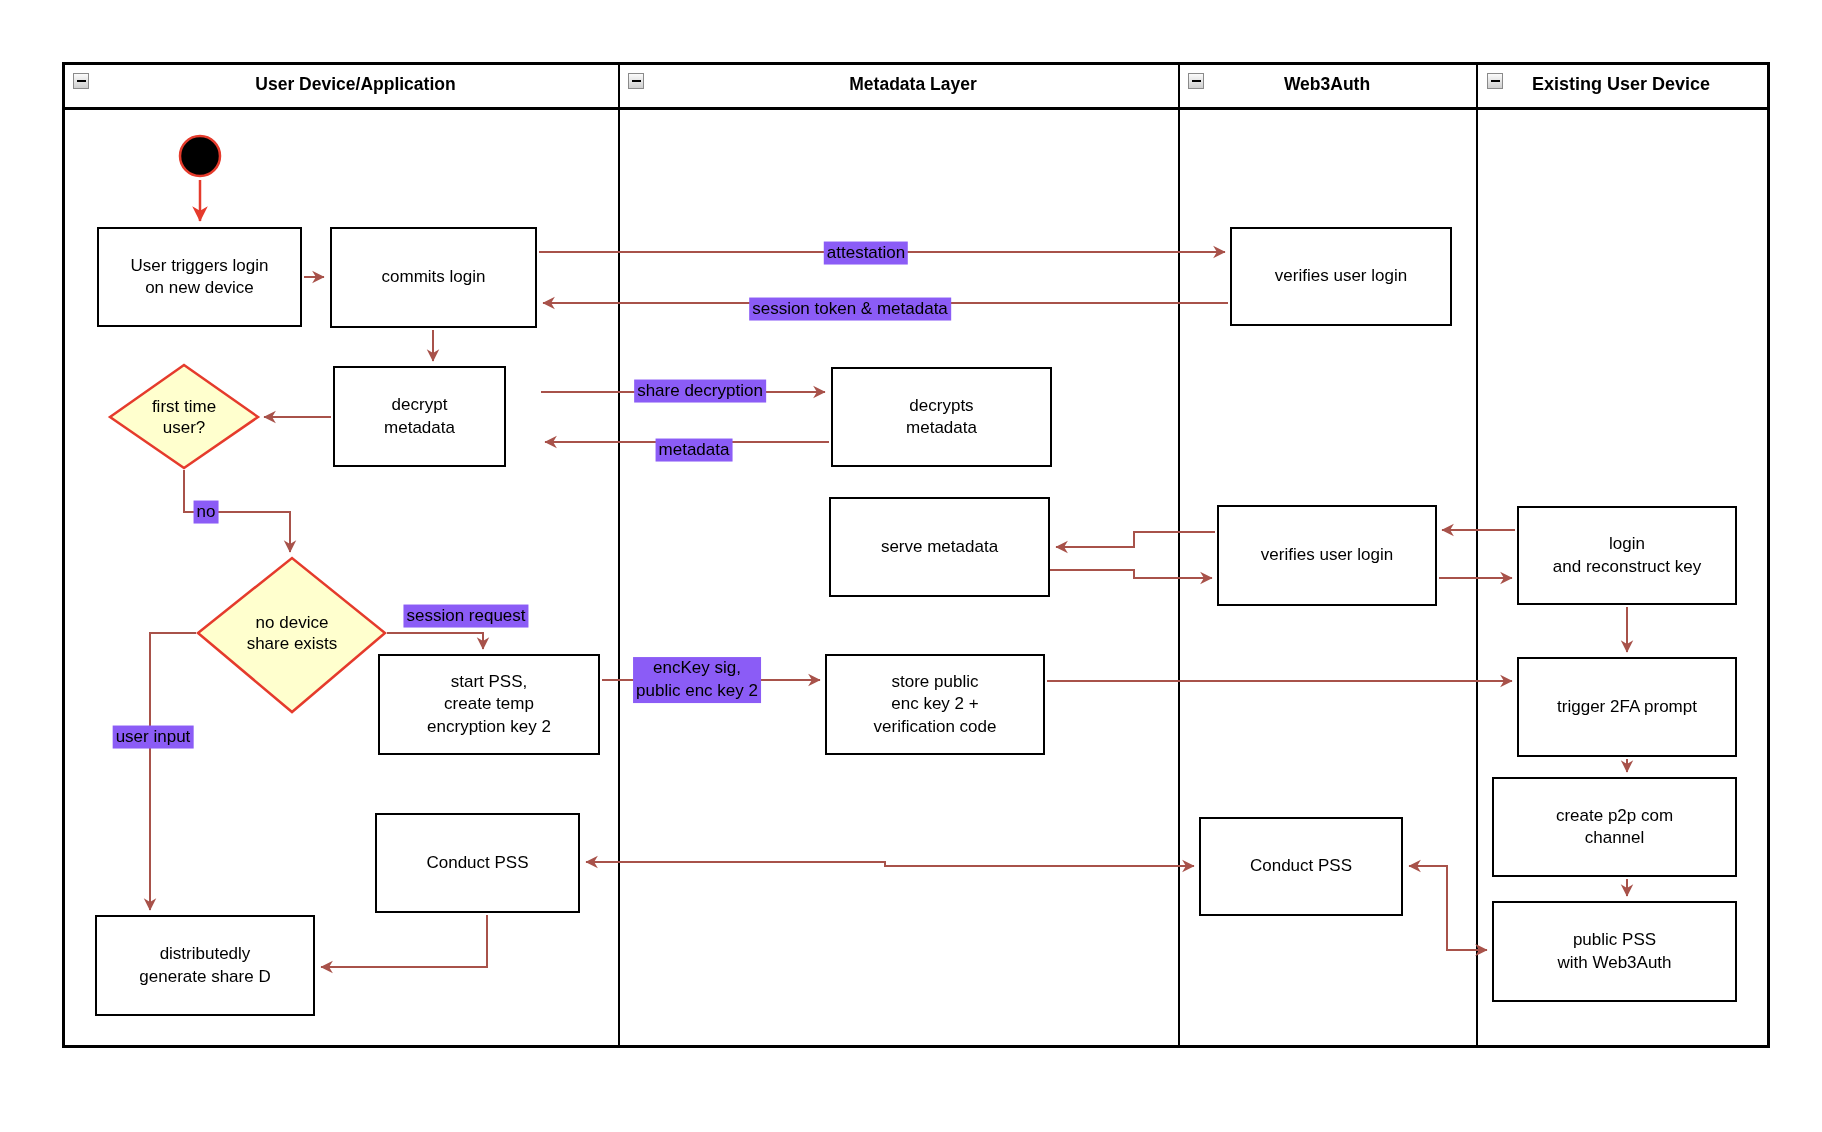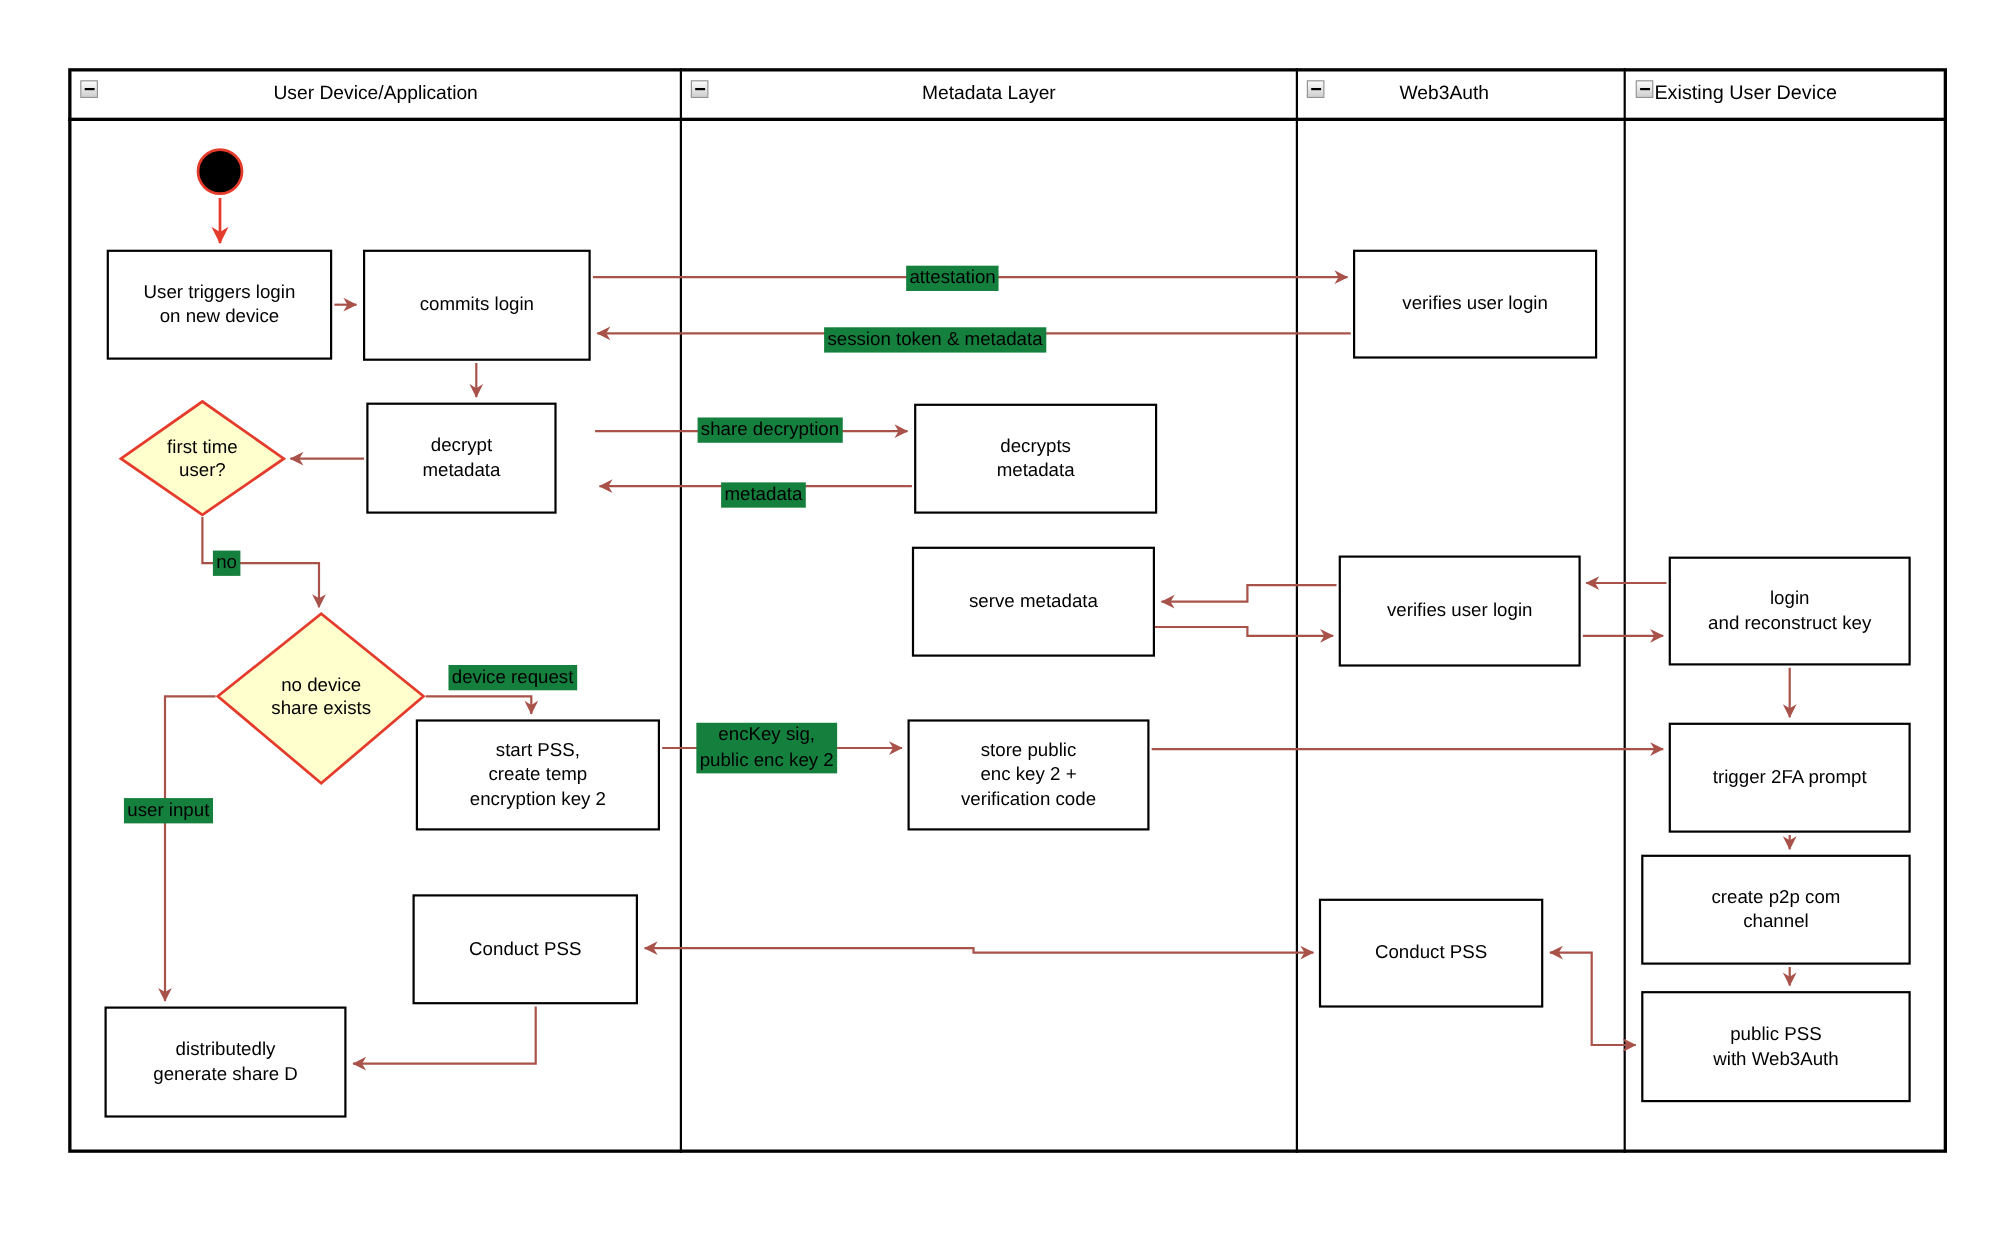--- a/index.html
+++ b/index.html
@@ -4,33 +4,33 @@
 <style>
   html,body{margin:0;padding:0;background:#ffffff;}
   #canvas{position:relative;width:1822px;height:1132px;background:#ffffff;
           font-family:"Liberation Sans", sans-serif;color:#000;overflow:hidden;}
   
   .frame{position:absolute;left:62px;top:62px;width:1708px;height:986px;
          border:3px solid #000;box-sizing:border-box;background:#fff;}
   .lane-div{position:absolute;top:62px;height:986px;width:2px;background:#000;}
   .header-line{position:absolute;left:62px;top:107px;width:1708px;height:3px;background:#000;}
   .lane-header{position:absolute;top:62px;height:45px;display:flex;align-items:center;}
-  .lane-title{font-weight:normal;font-size:17.5px;white-space:nowrap;}
+  .lane-title{font-weight:bold;font-size:17.5px;white-space:nowrap;margin-left:28px;}
   .collapse-btn{position:absolute;width:16px;height:16px;box-sizing:border-box;
       border:1px solid #8a8a8a;background:linear-gradient(#fbfbfb,#cfcfcf);
       display:flex;align-items:center;justify-content:center;}
   .collapse-btn::after{content:"";width:9px;height:2.5px;background:#000;display:block;}
   
   .node{position:absolute;background:#fff;border:2px solid #000;box-sizing:border-box;
         display:flex;align-items:center;justify-content:center;text-align:center;
         font-size:17px;line-height:1.3;white-space:pre-line;}
   .diamond-label{position:absolute;display:flex;align-items:center;justify-content:center;
         text-align:center;font-size:17px;line-height:1.25;white-space:pre-line;}
   
-  .edge-label{position:absolute;transform:translate(-50%,-50%);background:#15803d;
+  .edge-label{position:absolute;transform:translate(-50%,-50%);background:#8b5cf6;
         padding:0 3px;font-size:17px;line-height:1.35;text-align:center;white-space:pre-line;}
   svg#wires{position:absolute;left:0;top:0;z-index:2;pointer-events:none;}
   .layer-top{z-index:3;} .layer-node{z-index:4;}
 </style>
 </head>
 <body>
 
 <div id="canvas">
 
   <div class="frame"></div>
@@ -154,18 +154,18 @@
   <div class="node layer-node" style="left:1492px;top:901px;width:245px;height:101px">public PSS
 with Web3Auth</div>
   <div class="node layer-node" style="left:95px;top:915px;width:220px;height:101px">distributedly
 generate share D</div>
 
   <span class="edge-label layer-top" style="left:866px;top:253px">attestation</span>
   <span class="edge-label layer-top" style="left:850px;top:309px">session token &amp; metadata</span>
   <span class="edge-label layer-top" style="left:700px;top:391px">share decryption</span>
   <span class="edge-label layer-top" style="left:694px;top:450px">metadata</span>
   <span class="edge-label layer-top" style="left:206px;top:512px">no</span>
-  <span class="edge-label layer-top" style="left:466px;top:616px">device request</span>
+  <span class="edge-label layer-top" style="left:466px;top:616px">session request</span>
   <span class="edge-label layer-top" style="left:697px;top:680px">encKey sig,
 public enc key 2</span>
   <span class="edge-label layer-top" style="left:153px;top:737px">user input</span>
 
 </div>
 
 </body></html>

